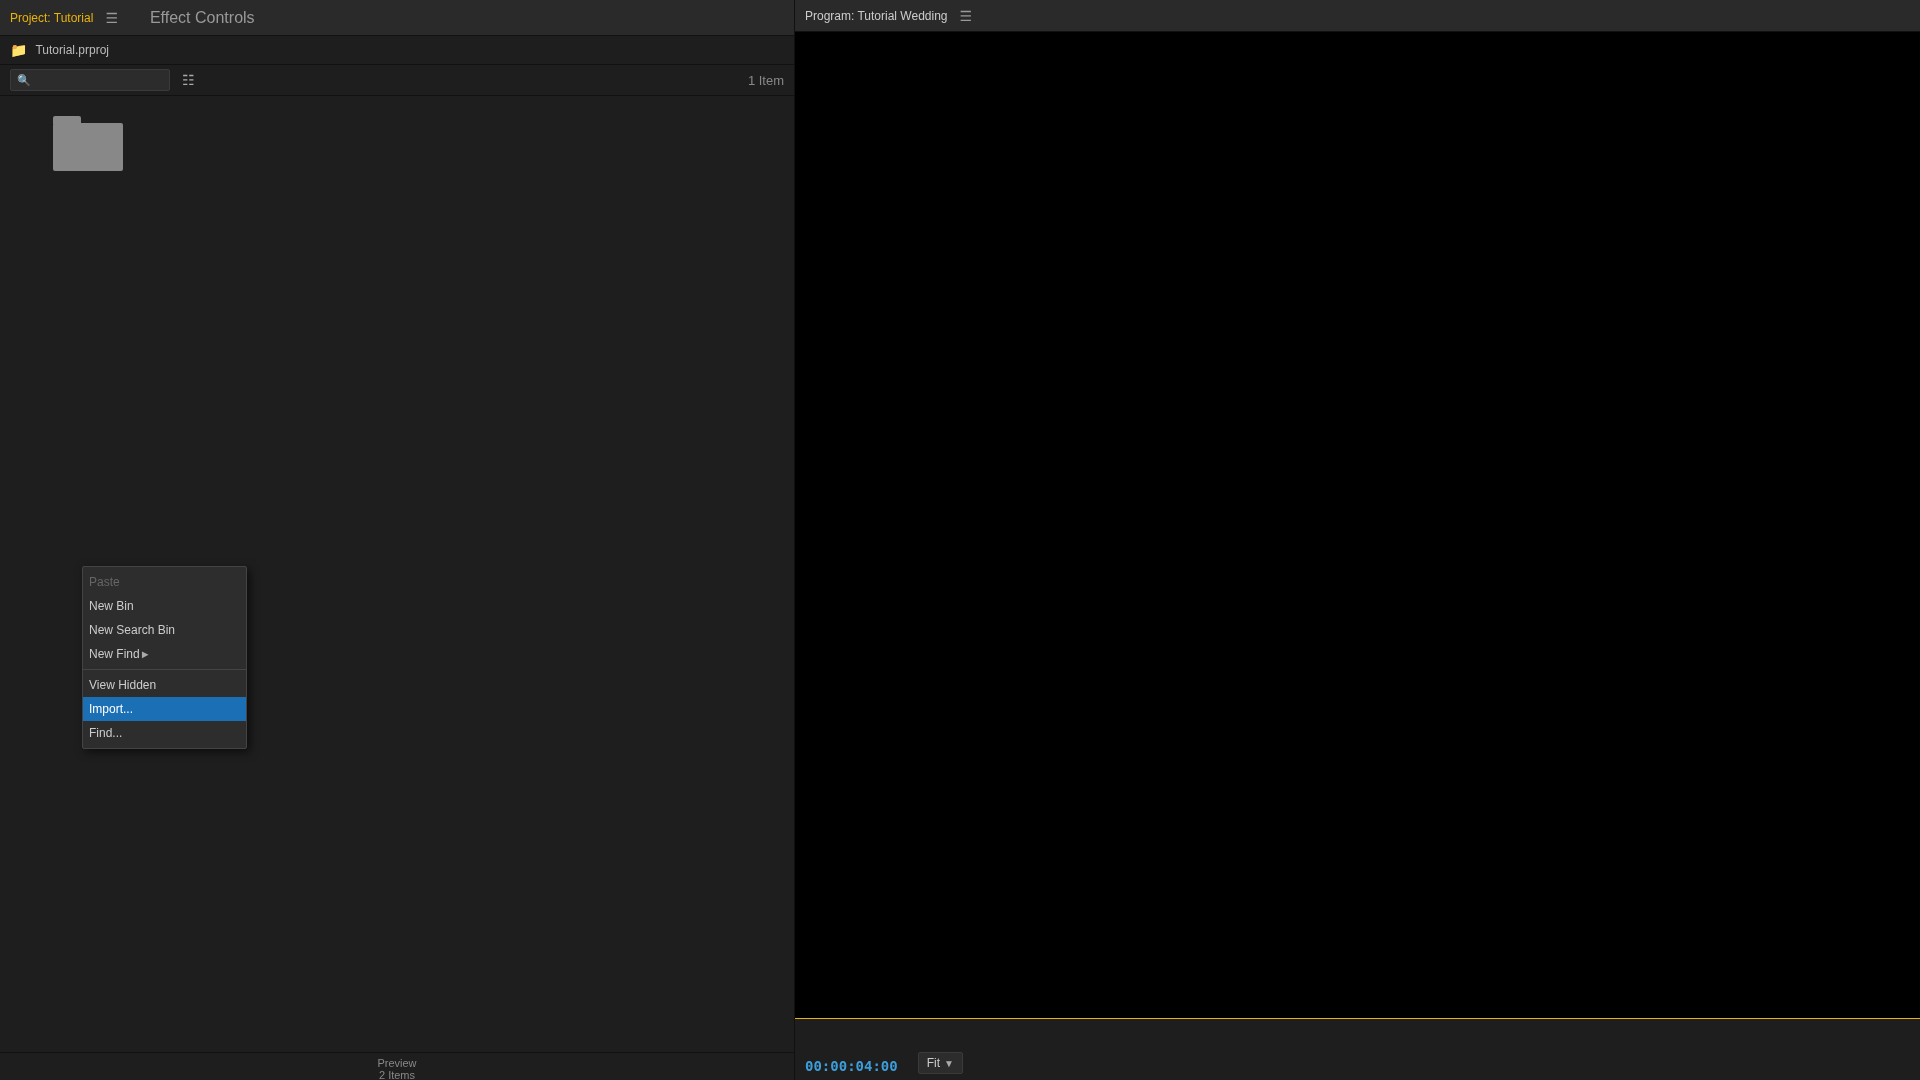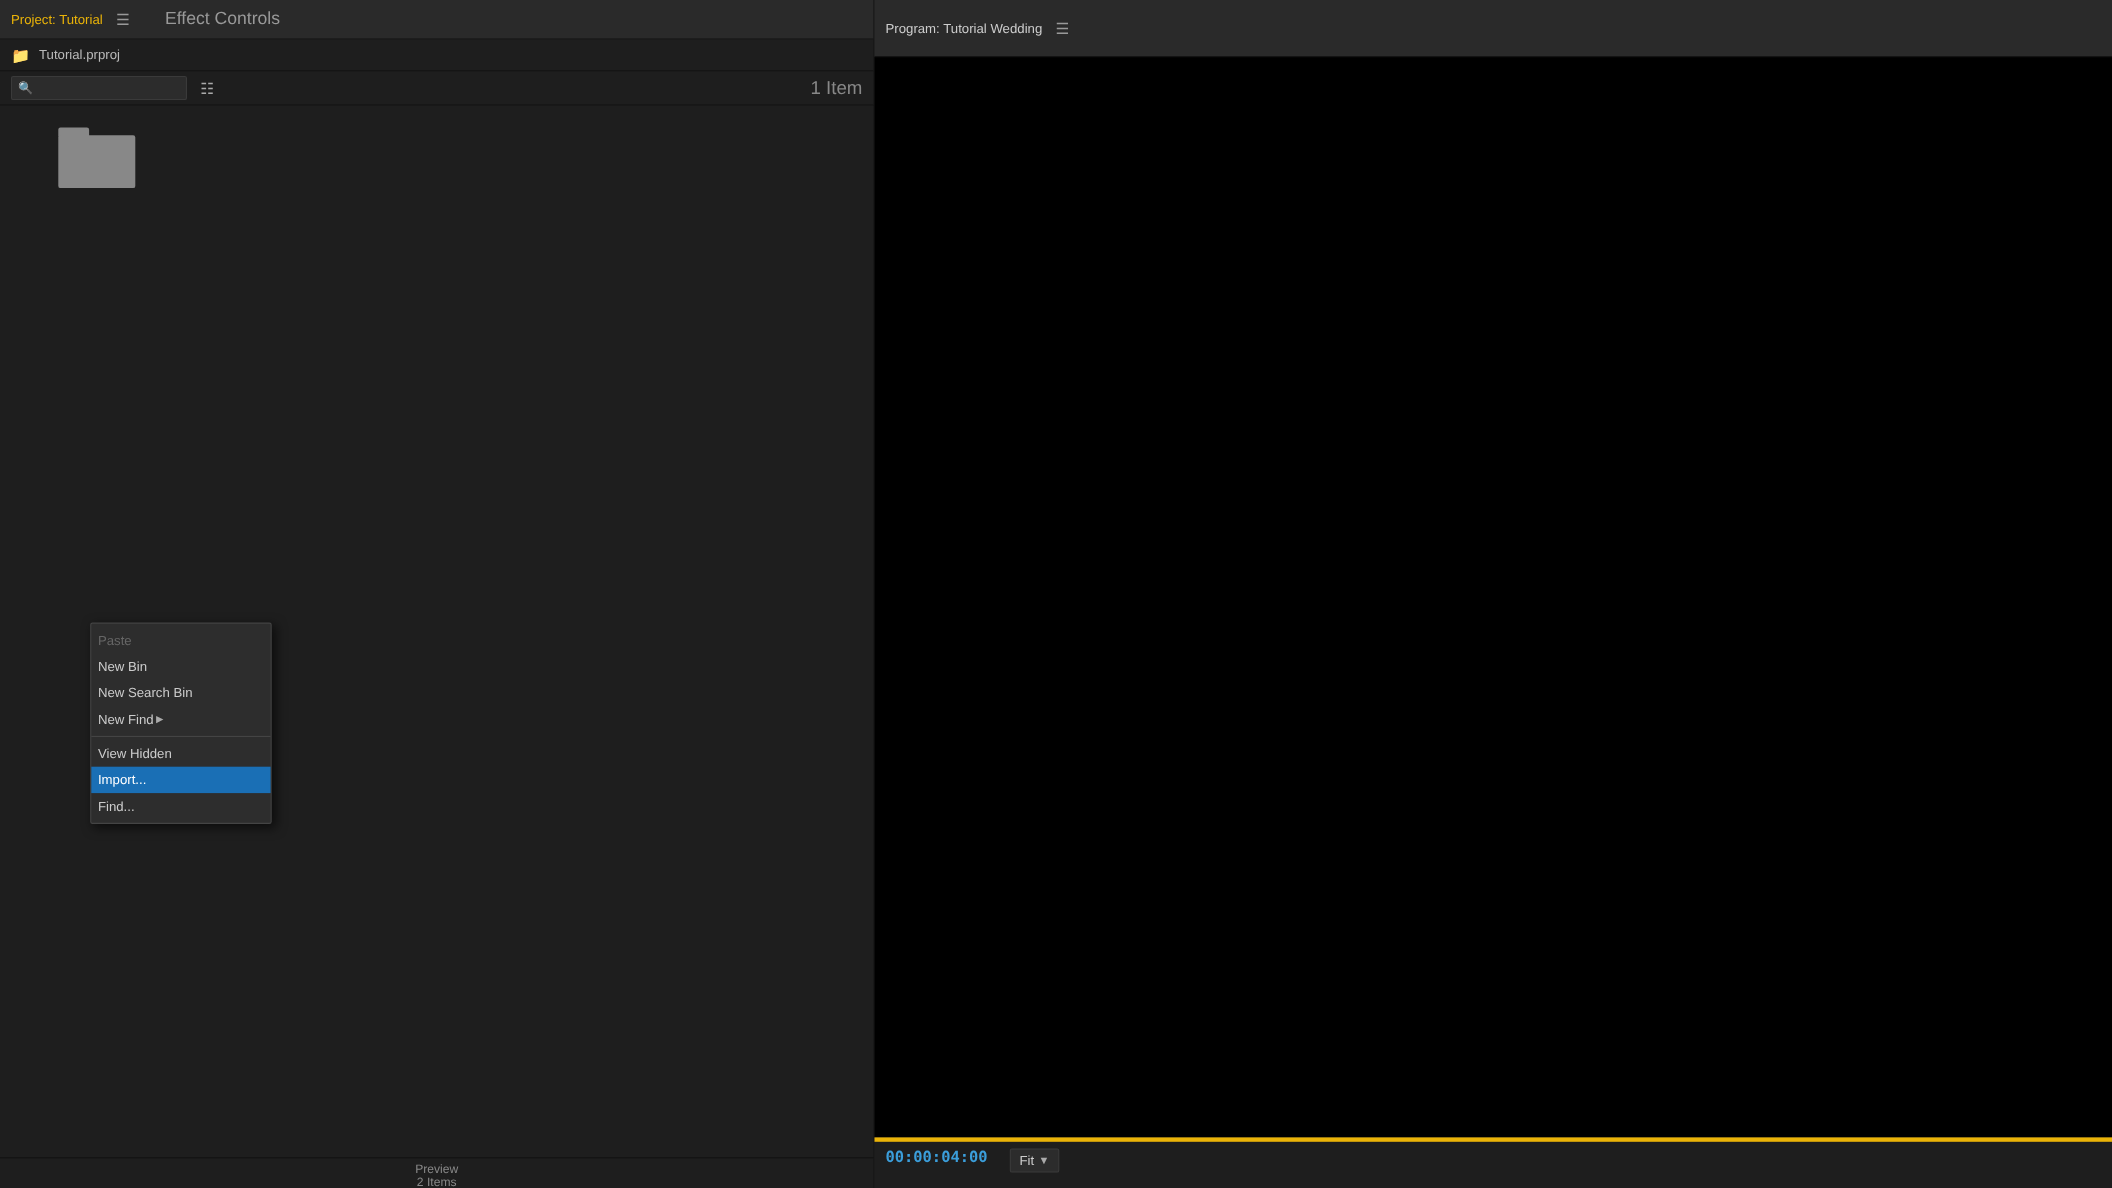--- a/index.html
+++ b/index.html
@@ -120,21 +120,21 @@
     .icon-btn {
       color: #aaa;
       font-size: 14px;
       cursor: pointer;
       padding: 2px 4px;
     }
 
     .item-count {
       margin-left: auto;
       color: #888;
-      font-size: 17px;
+      font-size: 13px;
     }
 
     .content-area {
       flex: 1;
       display: grid;
       grid-template-columns: repeat(auto-fill, 155px);
       grid-template-rows: repeat(auto-fill, 140px);
       padding: 10px;
       background: #1e1e1e;
       position: relative;
@@ -207,44 +207,44 @@
       flex: 1;
       display: flex;
       flex-direction: column;
       background: #1a1a1a;
     }
 
     .program-header {
       display: flex;
       align-items: center;
       background: #2a2a2a;
-      height: 52px;
+      height: 32px;
       padding: 0 10px;
       border-bottom: 1px solid #111;
       gap: 12px;
     }
 
     .program-title {
       color: #ccc;
       font-size: 12px;
       font-weight: 500;
     }
 
     .program-video-area {
       flex: 1;
       background: #000;
     }
 
     .program-controls {
       display: flex;
-      align-items: flex-start;
+      align-items: flex-end;
       padding: 6px 10px;
       background: #1e1e1e;
-      border-top: 4px solid #eab308;
-      height: 46px;
+      border-top: 1px solid #eab308;
+      height: 62px;
       gap: 10px;
     }
 
     .timecode {
       color: #3b9edb;
       font-size: 14px;
       font-family: monospace;
       font-weight: bold;
     }
 

